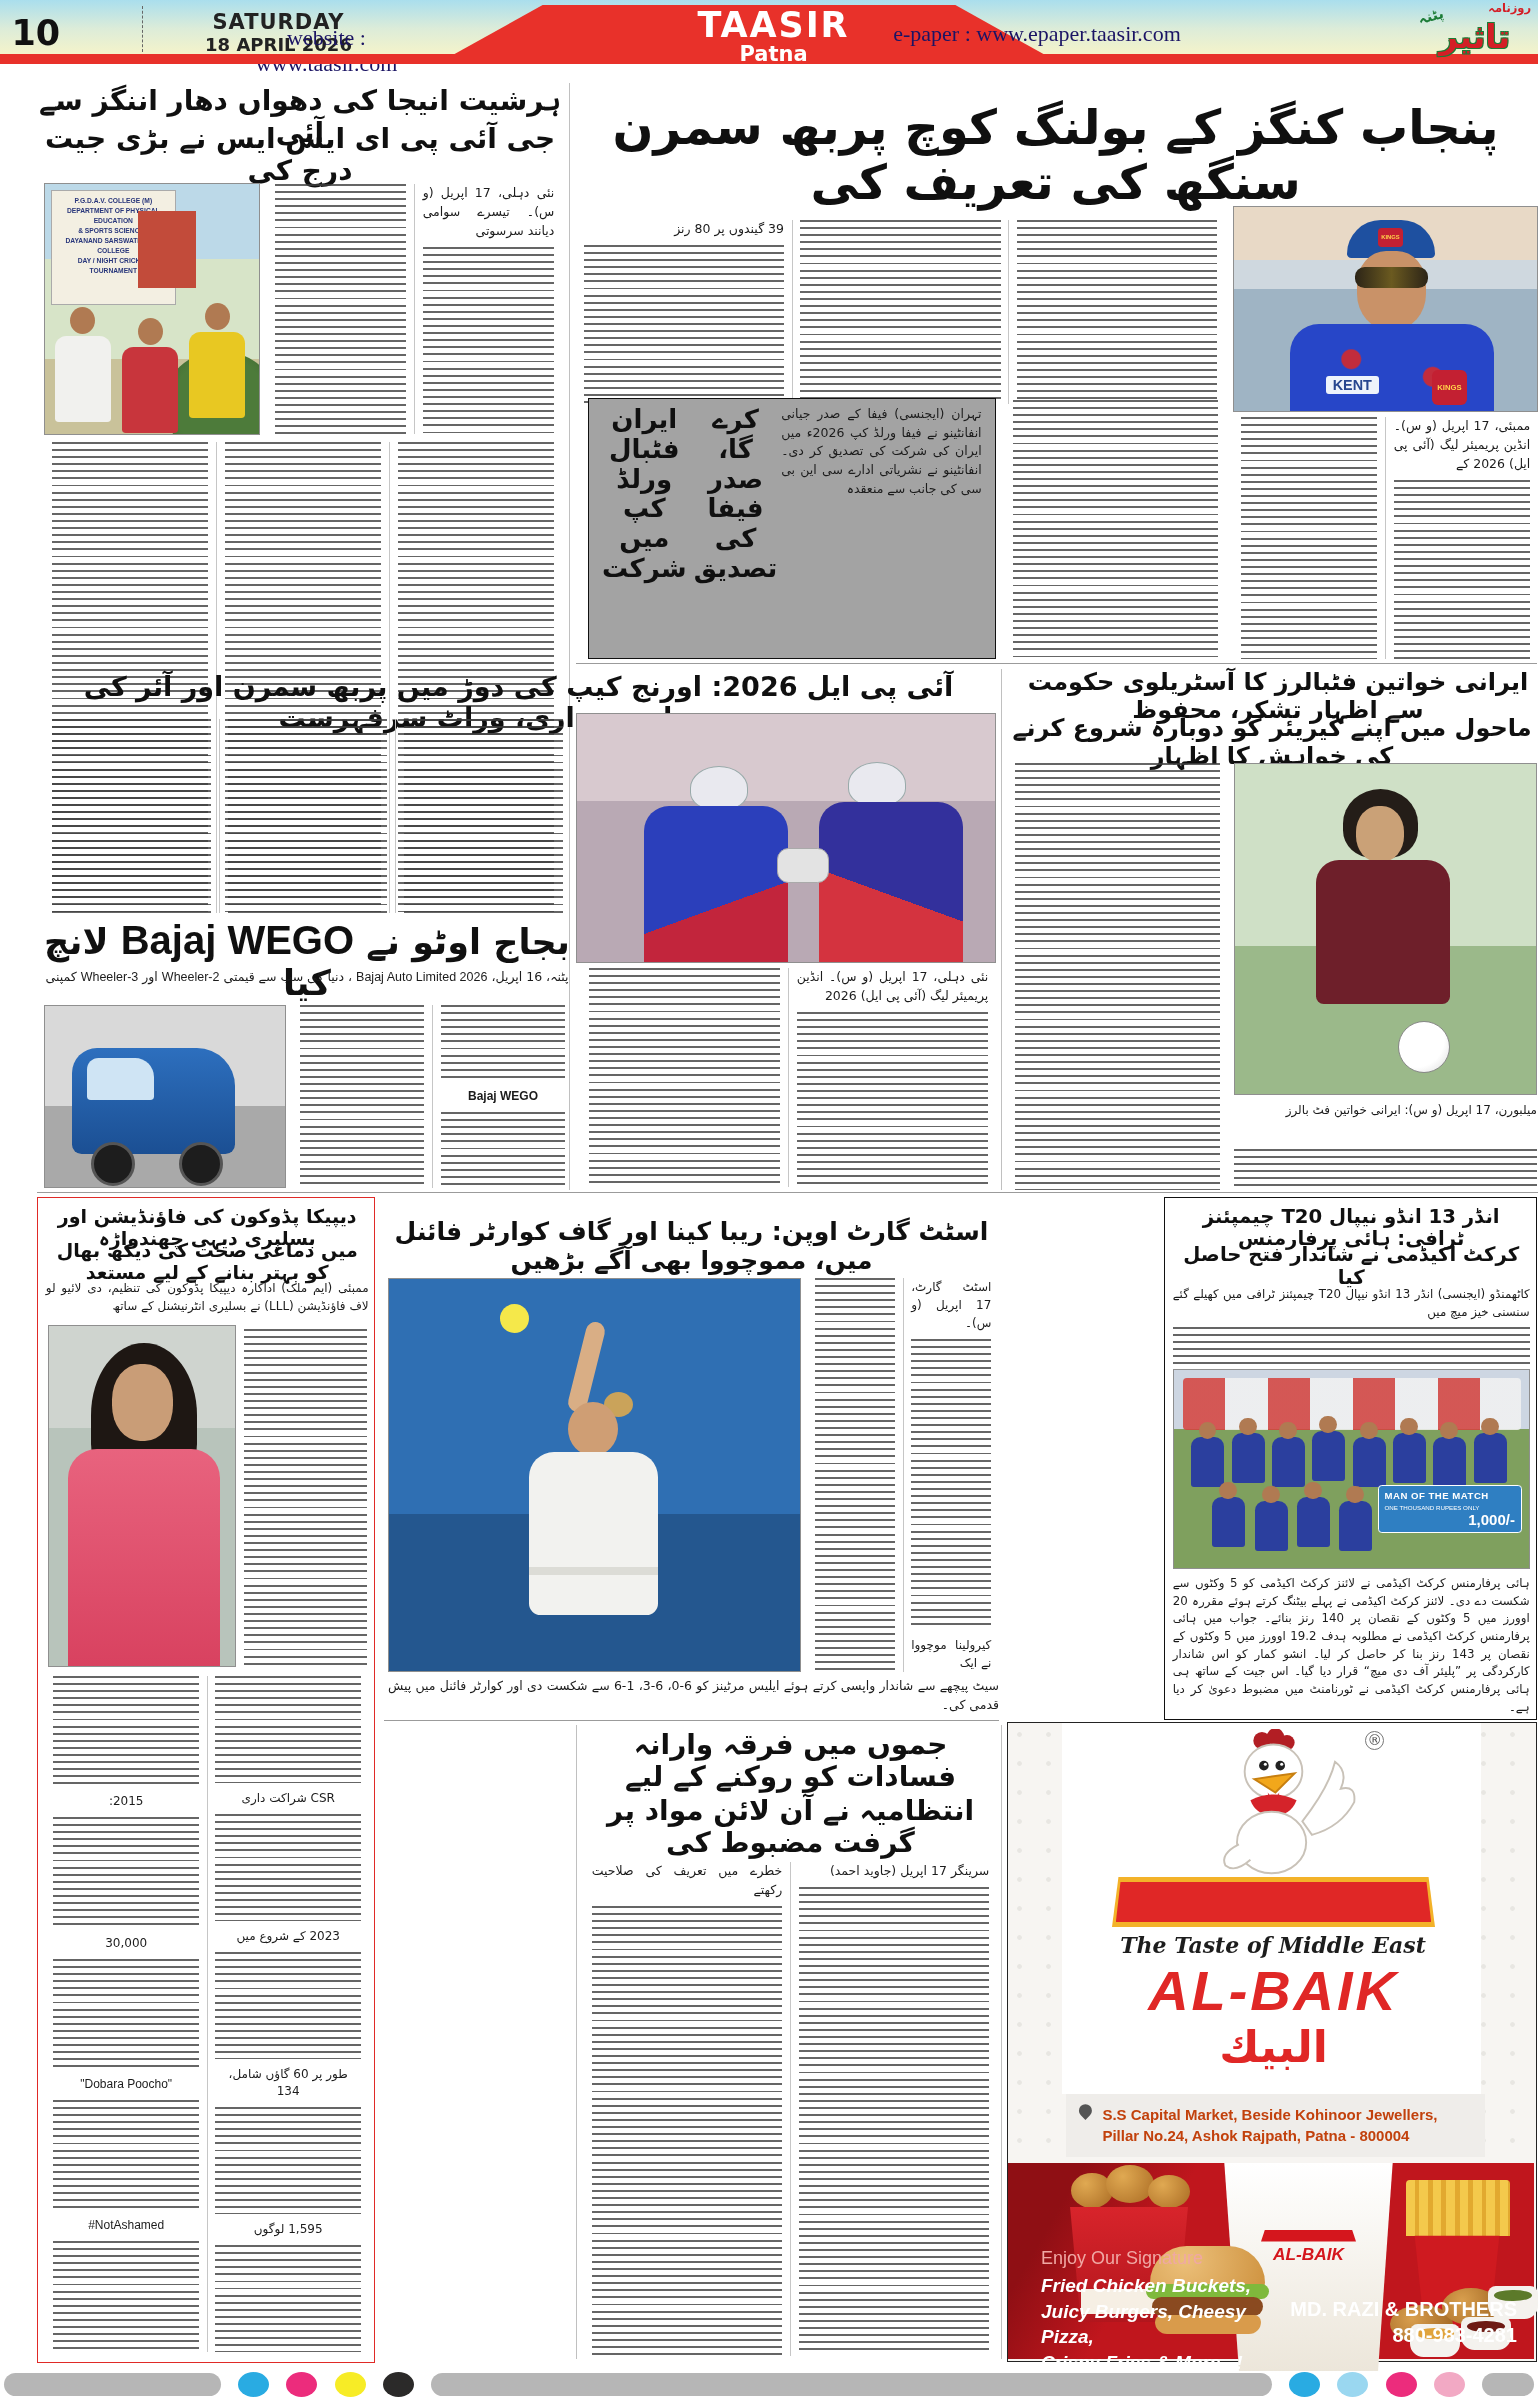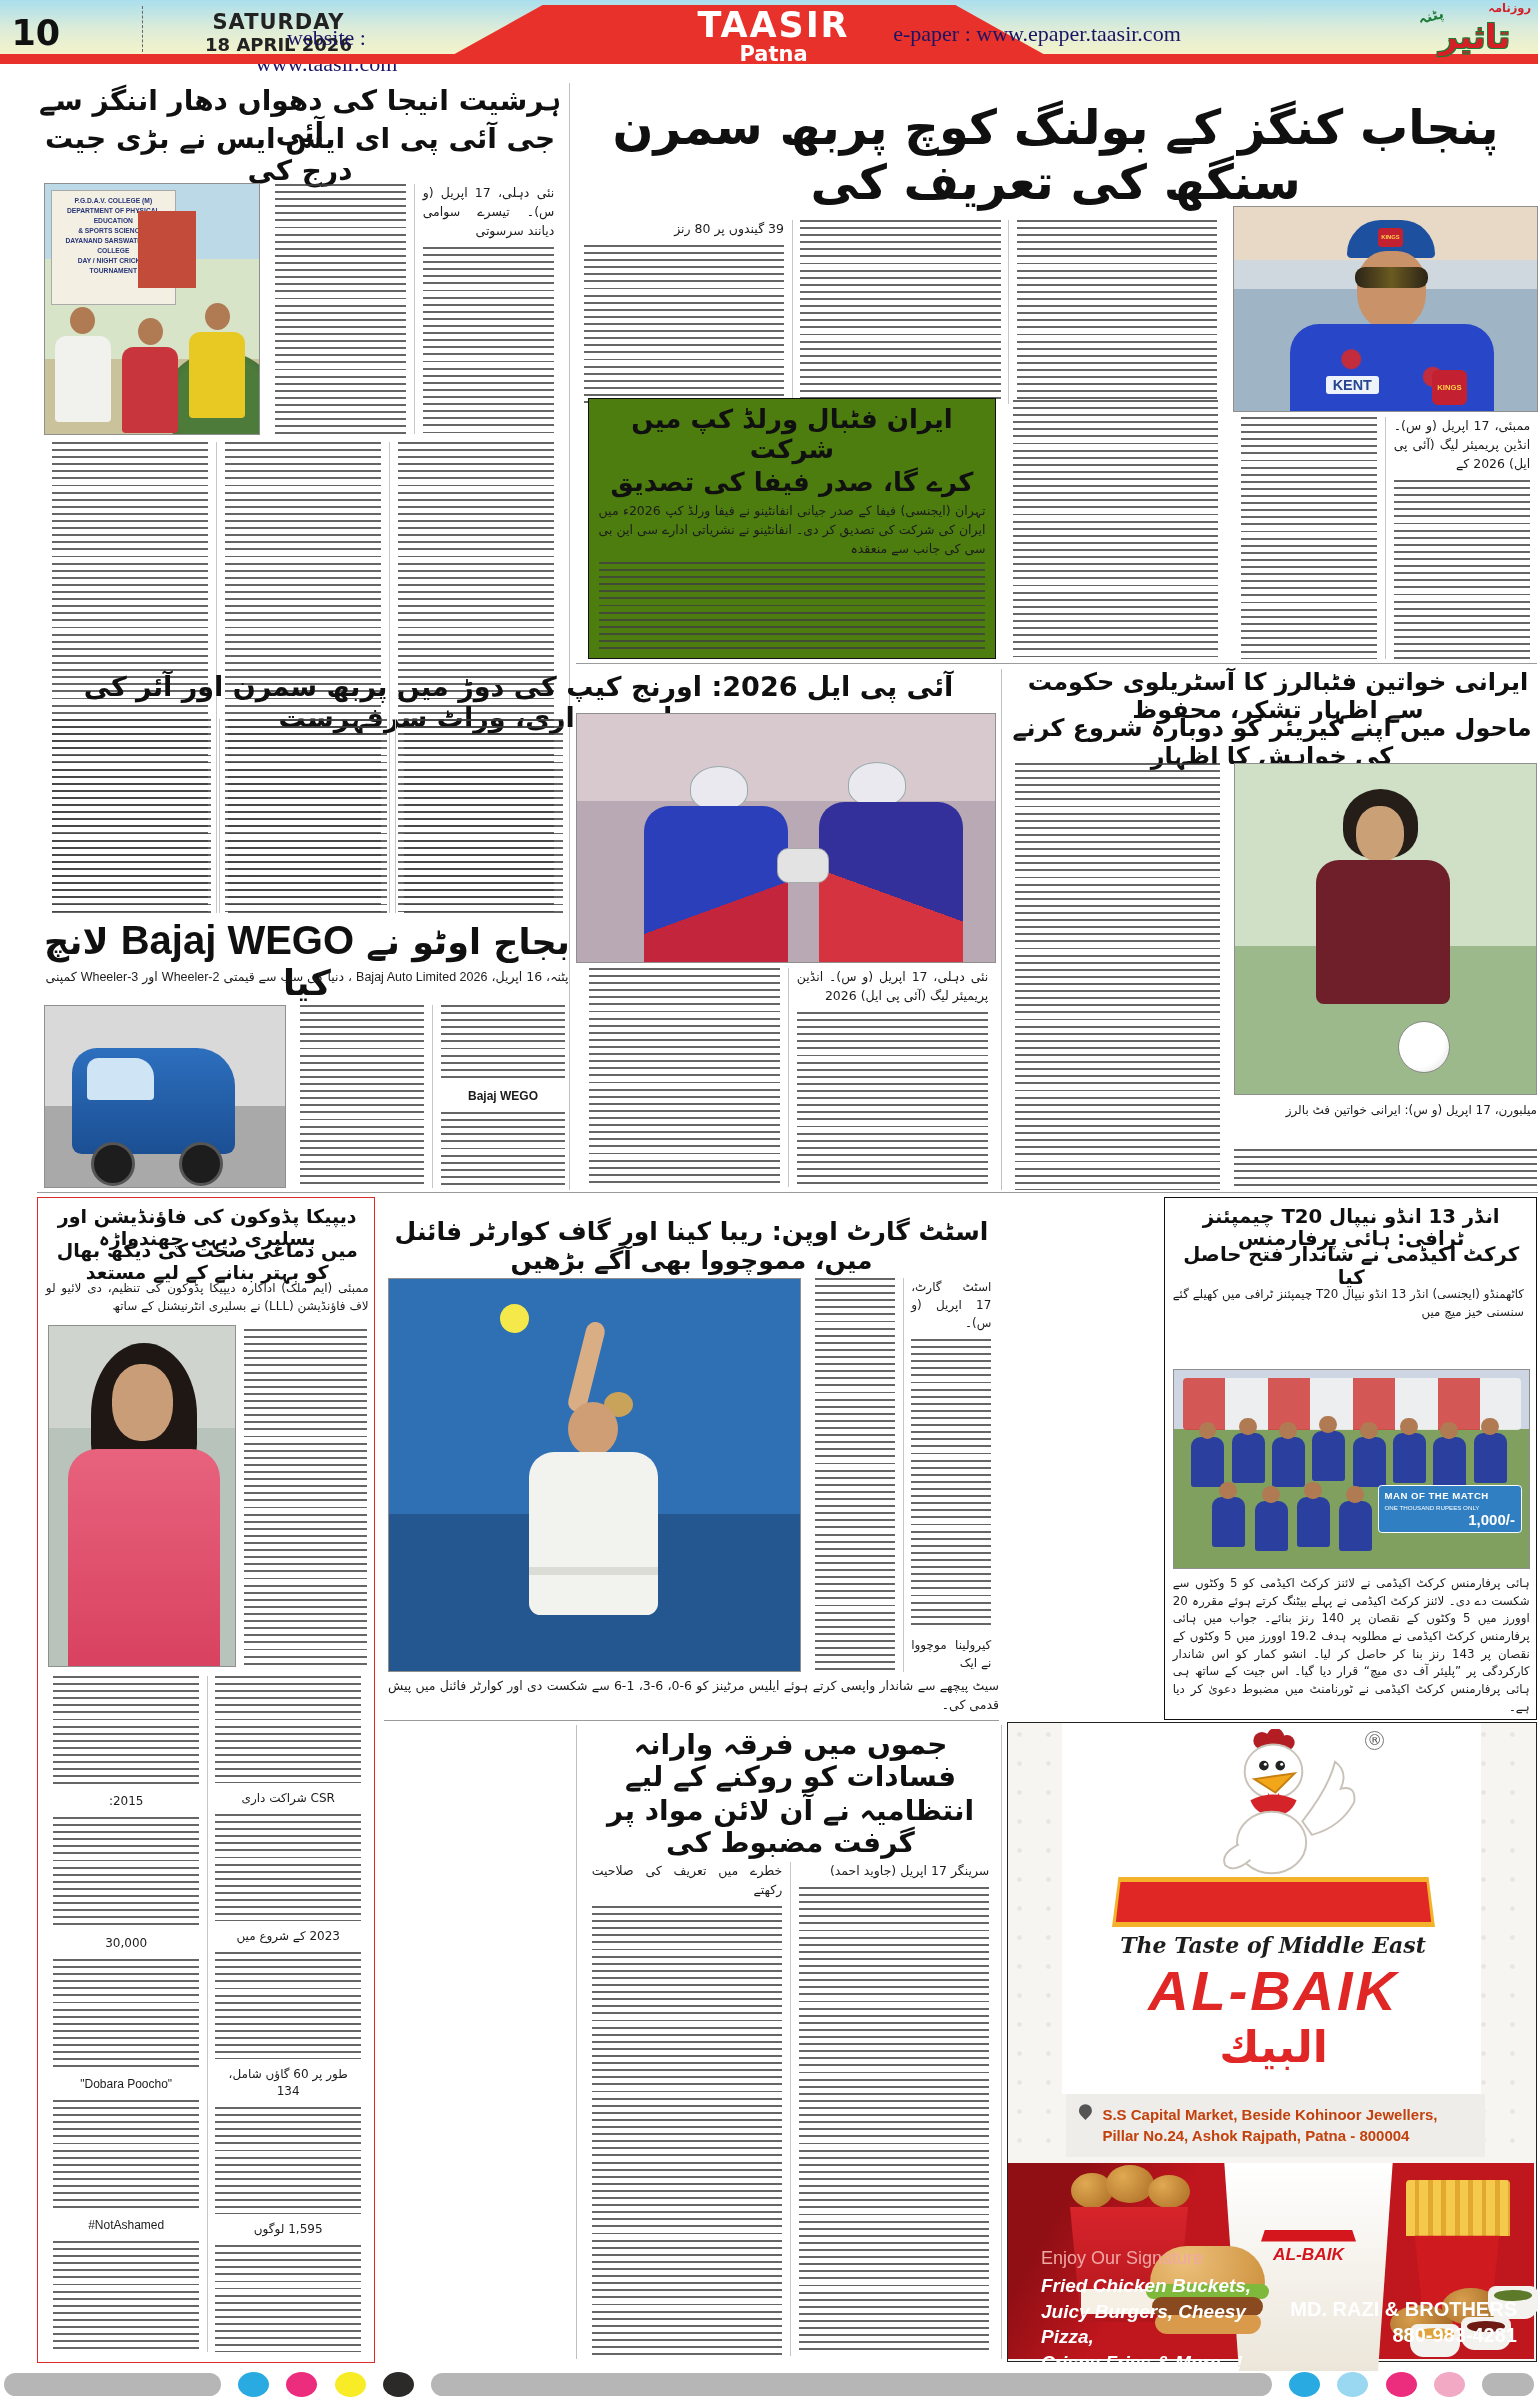--- a/index.html
+++ b/index.html
@@ -46,21 +46,21 @@
   .h-iranbox{font-size:26px;}
   .h-ipl{font-size:27px;}
   .h-irw{font-size:24px;}
   .h-bajaj{font-size:35px;}
   .h-bajaj .lat{font-family:"Liberation Sans","DejaVu Sans",sans-serif;font-size:40px;}
   .h-dpk{font-size:19px;}
   .h-tennis{font-size:25px;}
   .h-u13{font-size:19.7px;}
   .h-jammu{font-size:28px;}
 
-  .iranbox{border:1.9px solid #111;box-sizing:border-box;padding:5.8px 9.6px;display:flex;flex-direction:column;gap:3.8px;background:#4d7c0f;}
+  .iranbox{border:1.9px solid #111;box-sizing:border-box;padding:5.8px 9.6px;display:flex;flex-direction:row;gap:3.8px;background:#a3a3a3;}
   .dpkbox{border:1.9px solid #e02a27;box-sizing:border-box;background:#fff;}
   .u13box{border:1.9px solid #111;box-sizing:border-box;background:#fff;}
 
   .frag{direction:rtl;text-align:center;color:#1c1c1c;font-size:12px;line-height:1.45;}
   .lat-inline{direction:ltr;unicode-bidi:embed;font-family:"Liberation Sans","DejaVu Sans",sans-serif;}
 
   
   .p-college{background:linear-gradient(180deg,#bcd9e8 0 30%,#d7e4c8 30% 70%,#c9c29a 70% 100%);}
   .p-college .banner{position:absolute;left:5.8px;top:5.8px;width:125px;height:115px;background:#f3efe2;border:1px solid #aaa;padding:4.8px 3.8px;box-sizing:border-box;}
   .p-college .banner div{font-size:6.7px;font-weight:bold;color:#27357a;text-align:center;line-height:1.5;font-family:"Liberation Sans",sans-serif;}
@@ -440,21 +440,21 @@
         </div>
     </div>
   </div>
 
   <div class="abs snip" style="left:388px;top:1677px;width:611px;">سیٹ پیچھے سے شاندار واپسی کرتے ہوئے ایلیس مرٹینز کو 6-0، 6-3، 1-6 سے شکست دی اور کوارٹر فائنل میں پیش قدمی کی۔</div>
   <div class="hrule" style="left:384px;top:1720px;width:615px;"></div>
 
   <div class="abs u13box" style="left:1164px;top:1197px;width:373px;height:523px;">
     <div class="abs urdu hl h-u13" style="left:7.7px;top:7.7px;width:357px;">انڈر 13 انڈو نیپال T20 چیمپئنز ٹرافی: ہائی پرفارمنس</div>
     <div class="abs urdu hl h-u13" style="left:7.7px;top:46px;width:357px;">کرکٹ اکیڈمی نے شاندار فتح حاصل کیا</div>
-    <div class="abs" style="left:7.7px;top:88px;width:357px;height:79px;display:flex;flex-direction:row;gap:5.8px;">
+    <div class="abs" style="left:7.7px;top:88px;width:357px;height:79px;display:flex;flex-direction:column;gap:5.8px;">
       <div class="snip" style="font-size:11.8px;">کاٹھمنڈو (ایجنسی) انڈر 13 انڈو نیپال T20 چیمپئنز ٹرافی میں کھیلے گئے سنسنی خیز میچ میں</div>
       <div class="fill greek"></div>
     </div>
     <div class="ph p-team" style="left:7.7px;top:171px;width:357px;height:200px;">
       <div class="ban"></div>
       <div class="kid" style="left:17.3px;top:67px;"></div>
       <div class="kid" style="left:58px;top:63px;"></div>
       <div class="kid" style="left:98px;top:67px;"></div>
       <div class="kid" style="left:138px;top:61px;"></div>
       <div class="kid" style="left:179px;top:67px;"></div>

